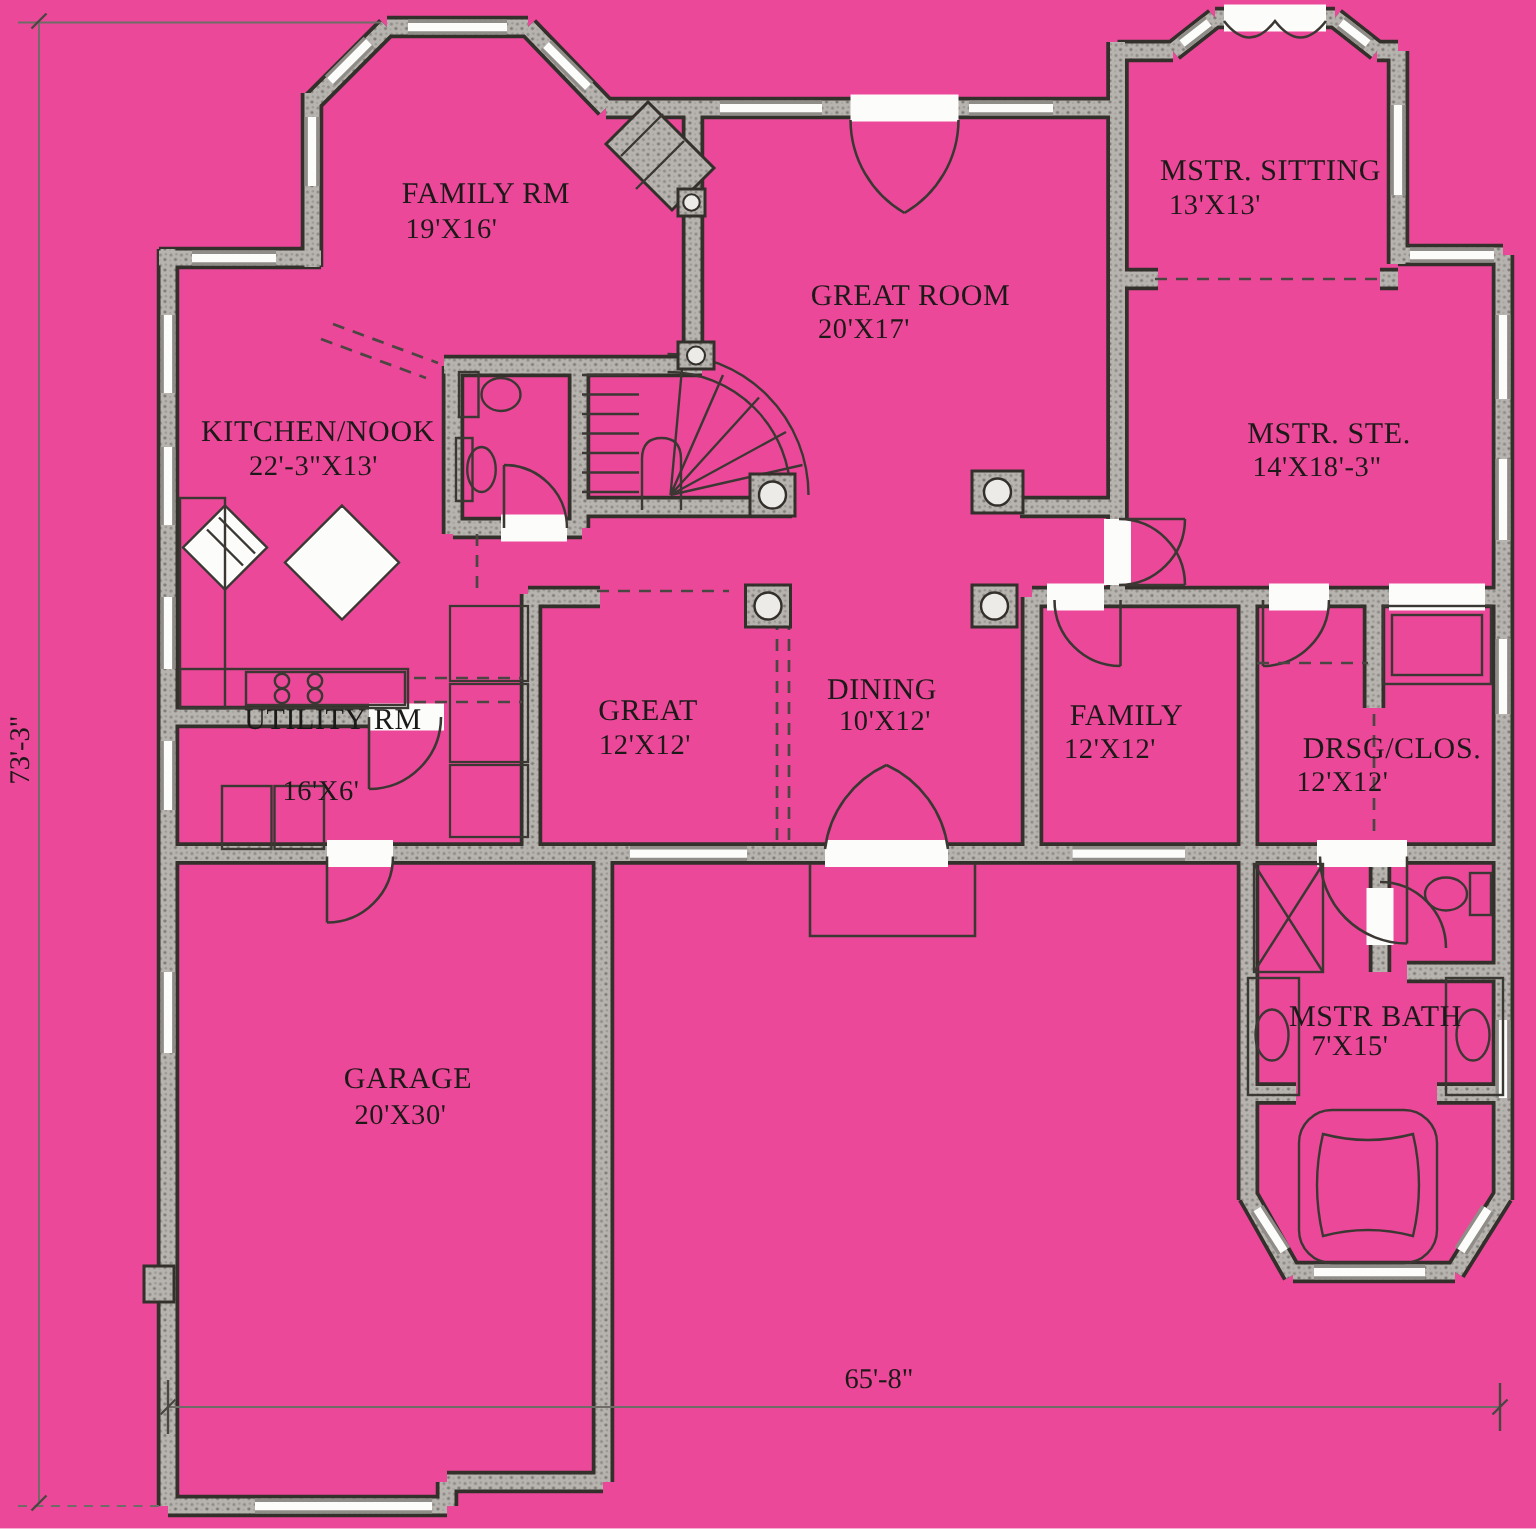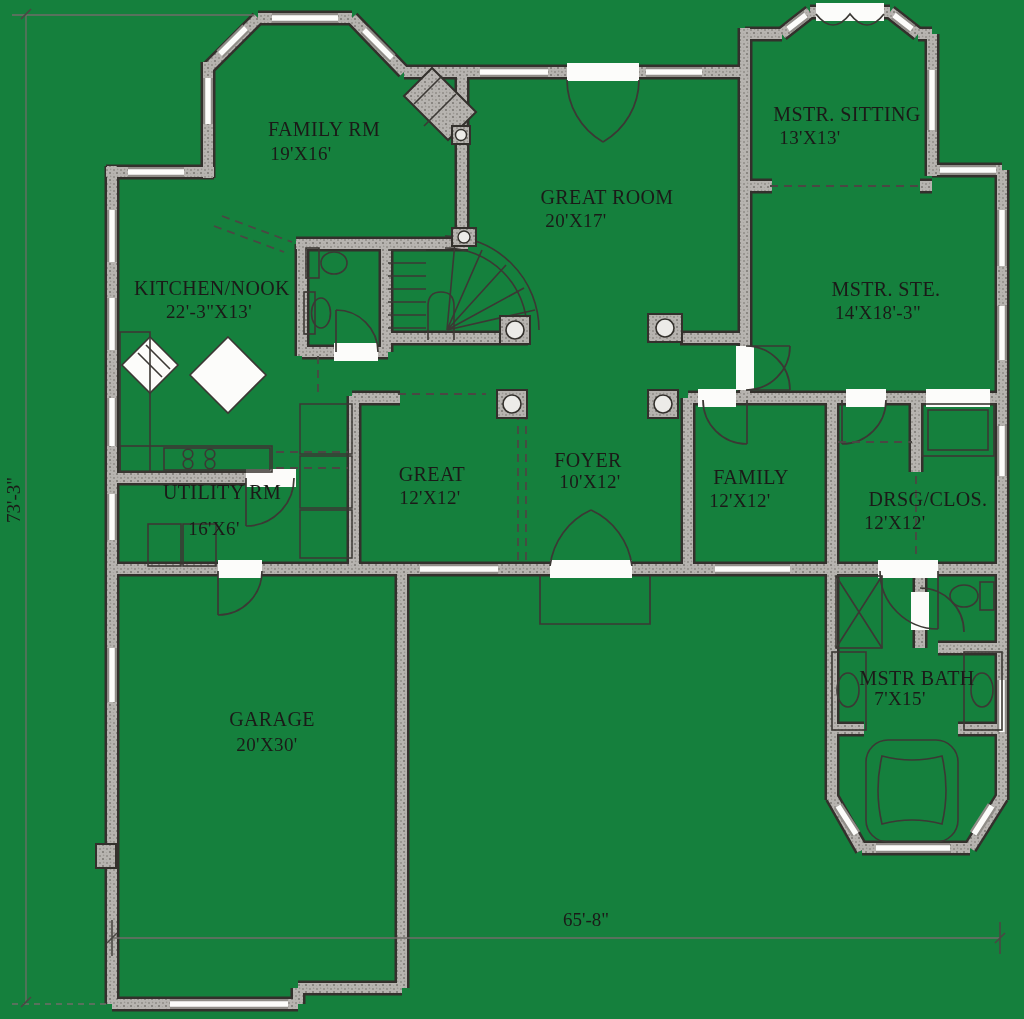--- a/index.html
+++ b/index.html
@@ -1,16 +1,16 @@
 <!DOCTYPE html>
 <html><head>
 <meta charset="utf-8">
 <style>
   html,body{margin:0;padding:0;background:#ffffff;}
-  #canvas{position:relative;width:1024px;height:1019px;background:#15803d;overflow:hidden;
+  #canvas{position:relative;width:1024px;height:1019px;background:#ec4899;overflow:hidden;
           font-family:"Liberation Serif", serif;}
   #plan-svg{position:absolute;left:0;top:0;}
   .room-label{position:absolute;transform:translate(-50%,-50%);white-space:nowrap;
               color:#1b1a18;letter-spacing:.4px;line-height:1;}
   .rname{font-size:20px;}
   .rdims{font-size:19px;}
   .dim-label{position:absolute;font-size:19px;color:#1b1a18;white-space:nowrap;}
   #dim-left-label{transform:translate(-50%,-50%) rotate(-90deg);}
   #dim-bottom-label{transform:translate(-50%,-50%);}
 </style>
@@ -258,30 +258,30 @@
 
   <span class="room-label rname" style="left:886px;top:289px">MSTR. STE.</span>
   <span class="room-label rdims" style="left:878px;top:312px">14'X18'-3"</span>
 
   <span class="room-label rname" style="left:212px;top:288px">KITCHEN/NOOK</span>
   <span class="room-label rdims" style="left:209px;top:311px">22'-3"X13'</span>
 
   <span class="room-label rname" style="left:432px;top:474px">GREAT</span>
   <span class="room-label rdims" style="left:430px;top:497px">12'X12'</span>
 
-  <span class="room-label rname" style="left:588px;top:460px">FOYER</span>
+  <span class="room-label rname" style="left:588px;top:460px">DINING</span>
   <span class="room-label rdims" style="left:590px;top:481px">10'X12'</span>
 
   <span class="room-label rname" style="left:751px;top:477px">FAMILY</span>
   <span class="room-label rdims" style="left:740px;top:500px">12'X12'</span>
 
   <span class="room-label rname" style="left:928px;top:499px">DRSG/CLOS.</span>
   <span class="room-label rdims" style="left:895px;top:522px">12'X12'</span>
 
-  <span class="room-label rname" style="left:222px;top:492px">UTILITY RM</span>
+  <span class="room-label rname" style="left:222px;top:480px">UTILITY RM</span>
   <span class="room-label rdims" style="left:214px;top:528px">16'X6'</span>
 
   <span class="room-label rname" style="left:272px;top:719px">GARAGE</span>
   <span class="room-label rdims" style="left:267px;top:744px">20'X30'</span>
 
   <span class="room-label rname" style="left:917px;top:678px">MSTR BATH</span>
   <span class="room-label rdims" style="left:900px;top:698px">7'X15'</span>
 </div>
 
 <span id="dim-left-label" class="dim-label" style="left:14px;top:500px">73'-3"</span>

